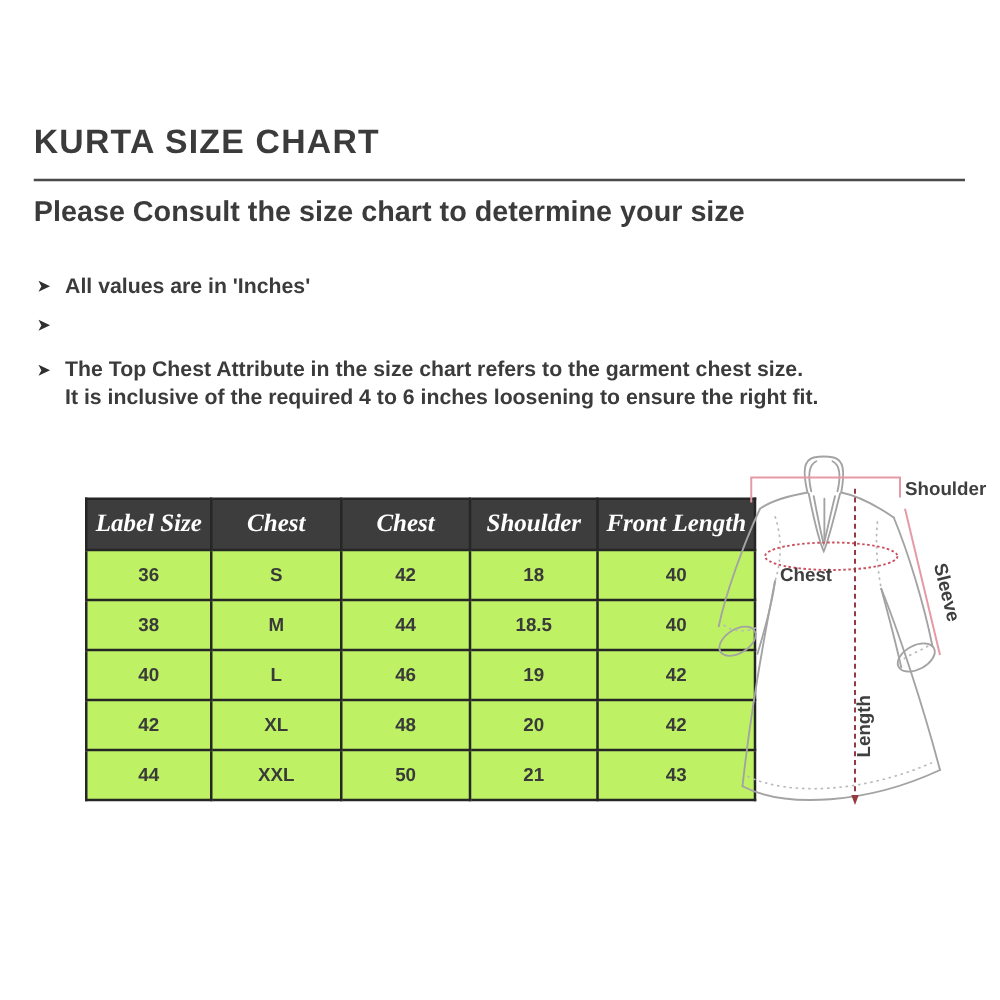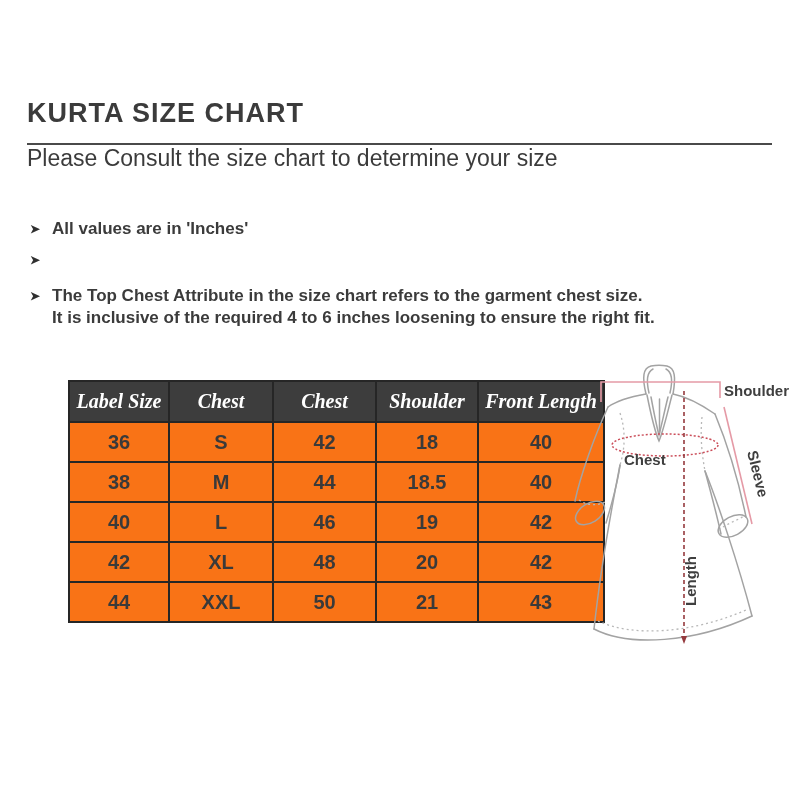--- a/index.html
+++ b/index.html
@@ -25,22 +25,23 @@
     letter-spacing: 1px;
     color: #3b3b3b;
   }
   .title-rule {
     margin-top: 14px;
     border: none;
     border-top: 2px solid #4a4a4a;
     width: 745px;
   }
   .page-subtitle {
+    margin-top: 11px;
     font-size: 23px;
-    font-weight: normal;
+    font-weight: bold;
     color: #3b3b3b;
   }
   .notes {
     position: absolute;
     left: 30px;
     top: 218px;
     width: 730px;
     list-style: none;
   }
   .note {
@@ -56,44 +57,44 @@
   .note-bullet {
     font-size: 12px;
     line-height: 22px;
     margin-right: 12px;
     flex: 0 0 auto;
     color: #2f2f2f;
   }
   .size-table-wrap {
     position: absolute;
     left: 28px;
-    top: 380px;
+    top: 398px;
     padding-left: 40px;
   }
   table.size-table {
     border-collapse: collapse;
     table-layout: fixed;
   }
   table.size-table th {
     background: #3d3d3d;
     color: #ffffff;
     font-family: "Liberation Serif", serif;
     font-style: italic;
     font-weight: bold;
     font-size: 20px;
     height: 41px;
     border: 2px solid #262626;
     text-align: center;
     vertical-align: middle;
   }
   table.size-table td {
-    background: #f97316;
+    background: #bef264;
     color: #3a3a3a;
     font-weight: bold;
-    font-size: 20px;
+    font-size: 15px;
     height: 40px;
     border: 2px solid #262626;
     text-align: center;
     vertical-align: middle;
   }
   .diagram-wrap {
     position: absolute;
     left: 563px;
     top: 353px;
     width: 237px;

